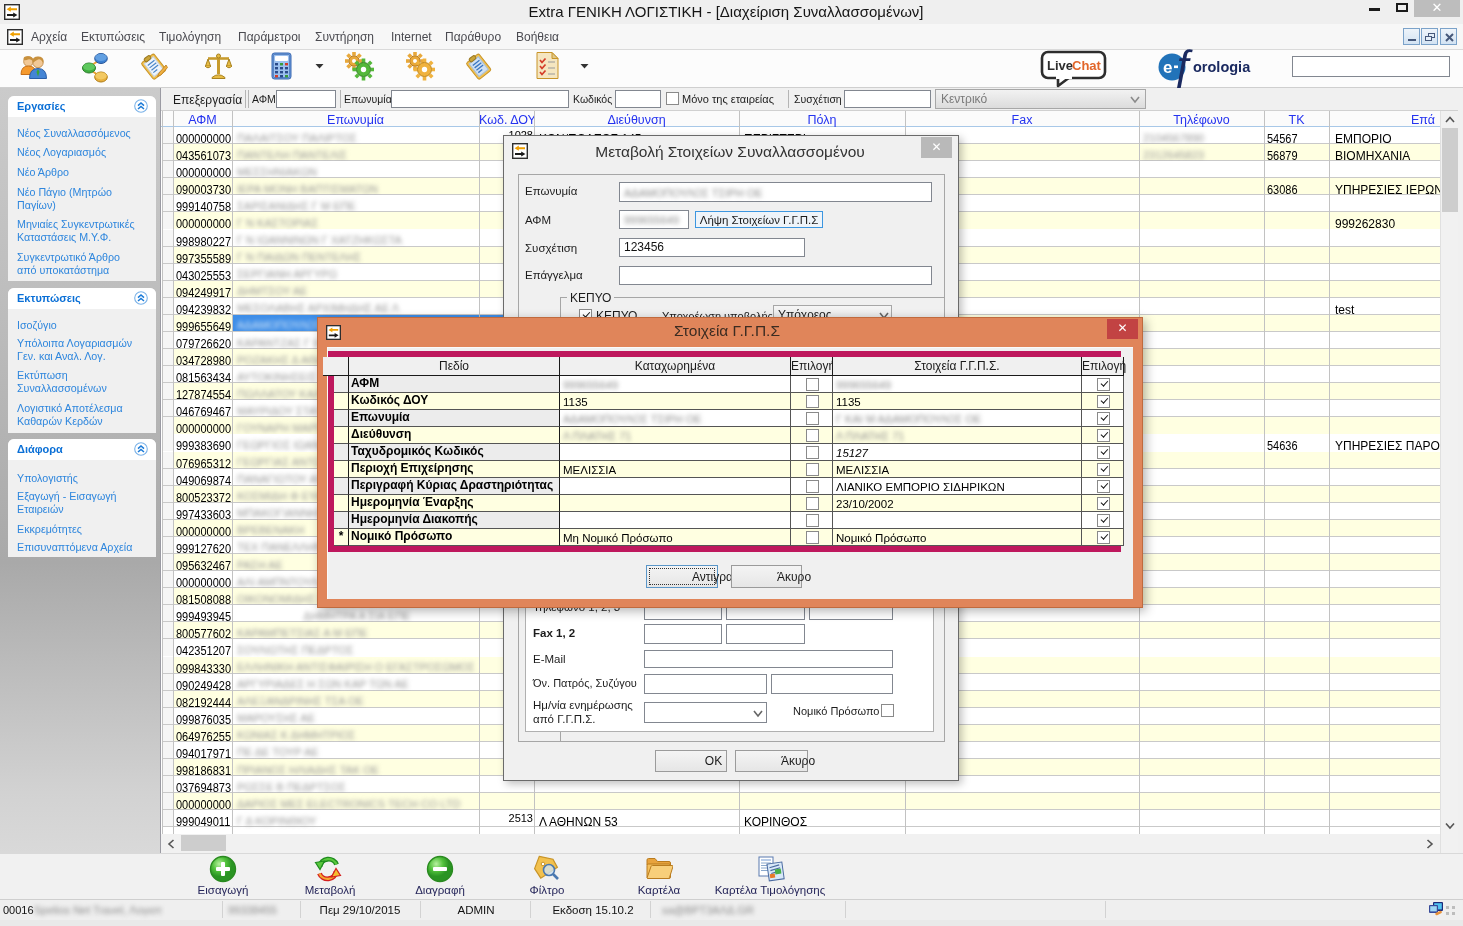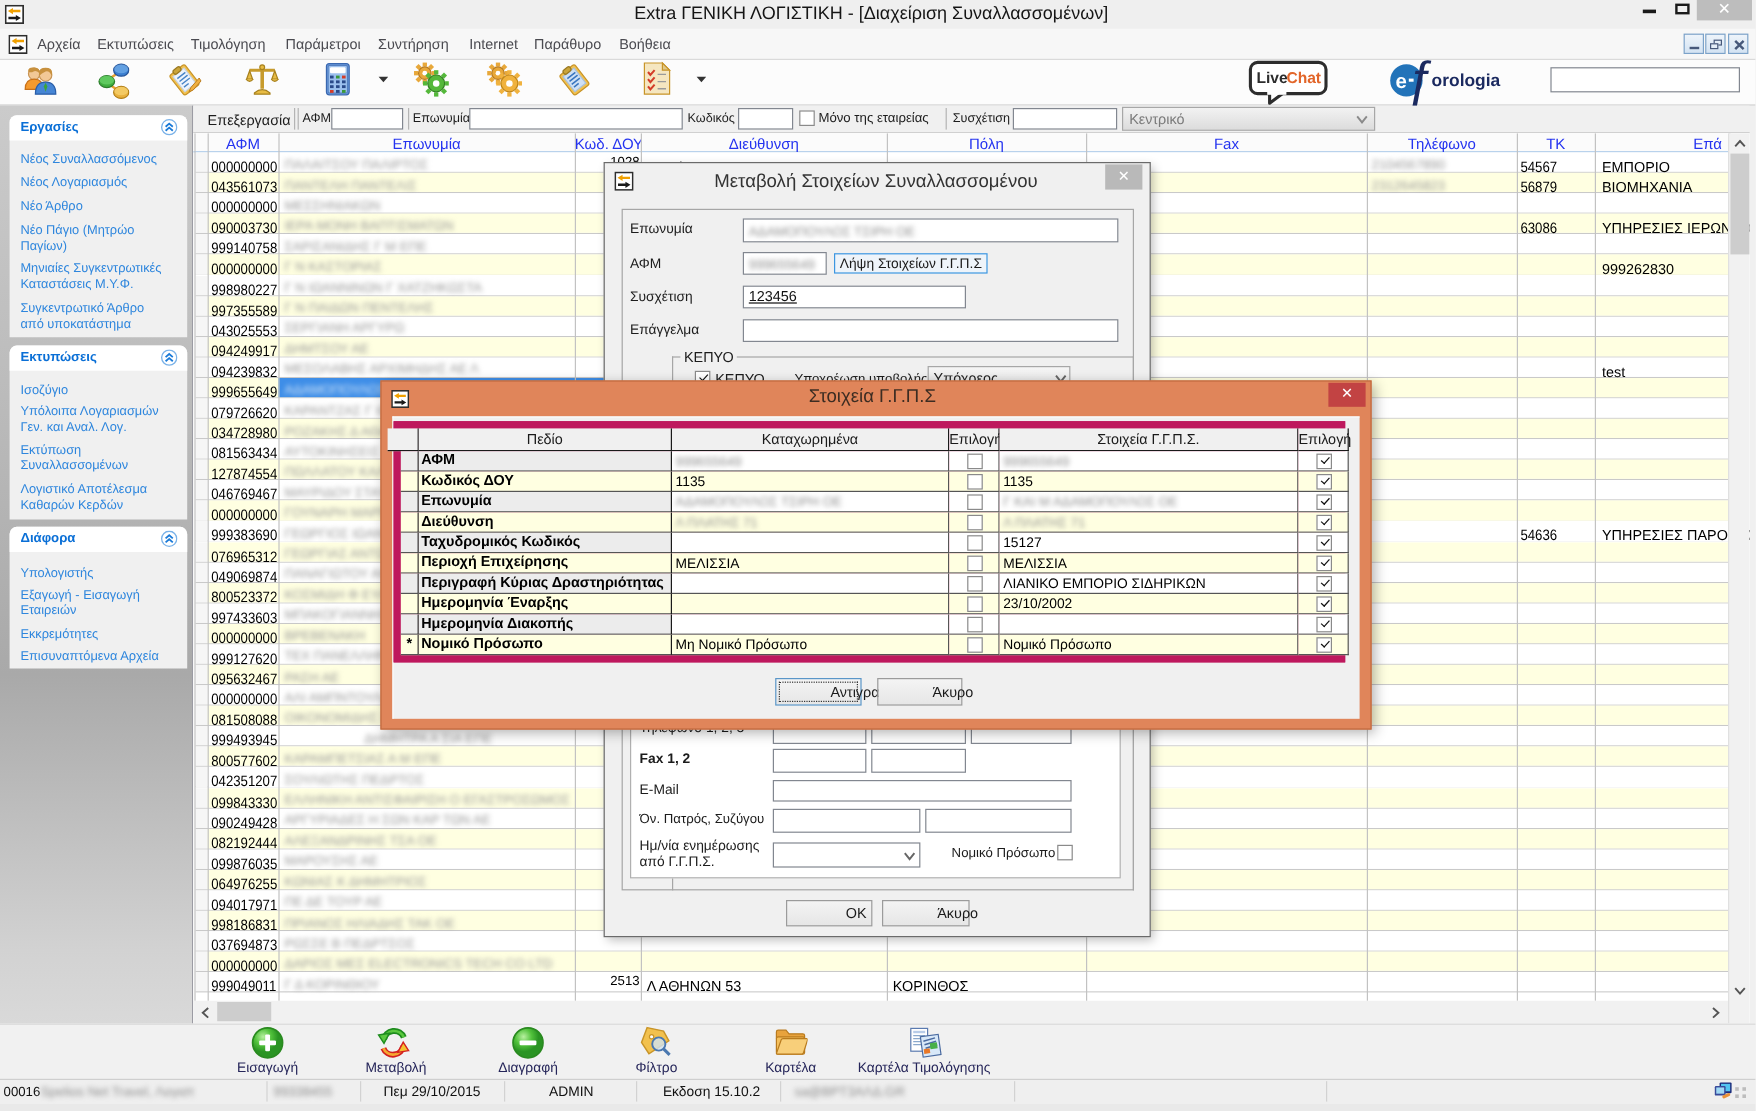--- a/index.html
+++ b/index.html
@@ -646,21 +646,21 @@
 </svg>
       <div class="abs" style="left:226px;top:7px;transform:translateX(-50%);font-size:15.5px;color:#333;white-space:nowrap;">Μεταβολή Στοιχείων Συναλλασσομένου</div>
       <div class="abs" style="left:417px;top:1px;width:31px;height:21px;background:#b9b9b9;color:#fff;font-size:12px;text-align:center;line-height:20px;">✕</div>
       <div class="abs" style="left:14px;top:38px;width:427px;height:568px;border:1px solid #a6a6a6;"></div>
       <div class="abs" style="left:21px;top:49px;font-size:11.5px;color:#1c1c1c;">Επωνυμία</div>
       <div class="inp" style="left:115px;top:46px;width:313px;height:20px;"><span class="blur" style="font-size:11px;position:relative;top:3px;left:4px;">ΑΔΑΜΟΠΟΥΛΟΣ ΤΣΙΡΗ ΟΕ</span></div>
       <div class="abs" style="left:21px;top:78px;font-size:11.5px;color:#1c1c1c;">ΑΦΜ</div>
       <div class="inp" style="left:115px;top:74px;width:70px;height:19px;"><span class="blur" style="font-size:11px;position:relative;top:2px;left:4px;">999655649</span></div>
       <div class="abs" style="left:191px;top:75px;width:128px;height:17px;background:#eef4fa;border:1px solid #3c96e0;font-size:11.5px;color:#1a1a1a;text-align:center;line-height:16px;">Λήψη Στοιχείων Γ.Γ.Π.Σ</div>
       <div class="abs" style="left:21px;top:106px;font-size:11.5px;color:#1c1c1c;">Συσχέτιση</div>
-      <div class="inp" style="left:115px;top:102px;width:186px;height:19px;line-height:17px;text-decoration:underline;"><span style="padding-left:4px;">123456</span></div>
+      <div class="inp" style="left:115px;top:102px;width:186px;height:19px;line-height:17px;"><span style="padding-left:4px;">123456</span></div>
       <div class="abs" style="left:21px;top:133px;font-size:11.5px;color:#1c1c1c;">Επάγγελμα</div>
       <div class="inp" style="left:115px;top:130px;width:313px;height:19px;"></div>
       <div class="abs" style="left:56px;top:161px;width:385px;height:445px;border:1px solid #a6a6a6;border-bottom:none;"></div>
       <div class="abs" style="left:63px;top:155px;background:#f0f0f0;padding:0 3px;font-size:12px;color:#1c1c1c;">ΚΕΠΥΟ</div>
       <div class="cb chk" style="left:75px;top:173px;"></div>
       <div class="abs" style="left:92px;top:173px;font-size:12px;color:#1c1c1c;">ΚΕΠΥΟ</div>
       <div class="abs" style="left:158px;top:174px;font-size:11px;color:#1c1c1c;">Υποχρέωση υποβολής</div>
       <div class="abs" style="left:269px;top:169px;width:119px;height:19px;background:linear-gradient(#f6f6f6,#e2e2e2);border:1px solid #a7a7a7;">
 <div class="abs" style="left:4px;top:2px;font-size:12px;color:#222;">Υπόχρεος</div>
 <svg class="abs" style="left:105px;top:6px;" width="10" height="8">
@@ -738,21 +738,21 @@
         <div class="abs" style="left:457px;top:70px;width:42px;height:17px;background:#ffffe1;border-right:1px solid #555;border-bottom:1px solid #555;"></div>
         <div class="cb" style="left:472px;top:72px;"></div>
         <div class="abs" style="left:499px;top:70px;width:249px;height:17px;background:#ffffe1;border-right:1px solid #555;border-bottom:1px solid #555;padding-left:3px;white-space:nowrap;overflow:hidden;line-height:15px;"><span class="blur" style="font-size:11px;">Λ ΠΛΑΤΗΣ 71</span></div>
         <div class="abs" style="left:748px;top:70px;width:42px;height:17px;background:#ffffe1;border-right:1px solid #555;border-bottom:1px solid #555;"></div>
         <div class="cb chk" style="left:763px;top:72px;"></div>
         <div class="abs" style="left:0;top:87px;width:15px;height:17px;background:#ececec;border-right:1px solid #1a1a1a;border-bottom:1px solid #555;font-size:12px;font-weight:bold;text-align:center;line-height:15px;"></div>
         <div class="abs" style="left:15px;top:87px;width:211px;height:17px;background:#ececec;border-right:1px solid #1a1a1a;border-bottom:1px solid #555;font-size:12px;font-weight:bold;color:#000;padding-left:2px;white-space:nowrap;overflow:hidden;line-height:15px;">Ταχυδρομικός Κωδικός</div>
         <div class="abs" style="left:226px;top:87px;width:231px;height:17px;background:#ffffff;border-right:1px solid #555;border-bottom:1px solid #555;padding-left:3px;white-space:nowrap;overflow:hidden;line-height:15px;"><span style="font-size:11.5px;color:#000;"></span></div>
         <div class="abs" style="left:457px;top:87px;width:42px;height:17px;background:#ffffff;border-right:1px solid #555;border-bottom:1px solid #555;"></div>
         <div class="cb" style="left:472px;top:89px;"></div>
-        <div class="abs" style="left:499px;top:87px;width:249px;height:17px;background:#ffffff;border-right:1px solid #555;border-bottom:1px solid #555;padding-left:3px;white-space:nowrap;overflow:hidden;line-height:15px;"><span style="font-size:11.5px;color:#000;">15127</span></div>
+        <div class="abs" style="left:499px;top:87px;width:249px;height:17px;background:#ffffff;border-right:1px solid #555;border-bottom:1px solid #555;padding-left:3px;white-space:nowrap;overflow:hidden;line-height:15px;font-style:italic;"><span style="font-size:11.5px;color:#000;">15127</span></div>
         <div class="abs" style="left:748px;top:87px;width:42px;height:17px;background:#ffffff;border-right:1px solid #555;border-bottom:1px solid #555;"></div>
         <div class="cb chk" style="left:763px;top:89px;"></div>
         <div class="abs" style="left:0;top:104px;width:15px;height:17px;background:#ffffe1;border-right:1px solid #1a1a1a;border-bottom:1px solid #555;font-size:12px;font-weight:bold;text-align:center;line-height:15px;"></div>
         <div class="abs" style="left:15px;top:104px;width:211px;height:17px;background:#ffffe1;border-right:1px solid #1a1a1a;border-bottom:1px solid #555;font-size:12px;font-weight:bold;color:#000;padding-left:2px;white-space:nowrap;overflow:hidden;line-height:15px;">Περιοχή Επιχείρησης</div>
         <div class="abs" style="left:226px;top:104px;width:231px;height:17px;background:#ffffe1;border-right:1px solid #555;border-bottom:1px solid #555;padding-left:3px;white-space:nowrap;overflow:hidden;line-height:15px;"><span style="font-size:11.5px;color:#000;">ΜΕΛΙΣΣΙΑ</span></div>
         <div class="abs" style="left:457px;top:104px;width:42px;height:17px;background:#ffffe1;border-right:1px solid #555;border-bottom:1px solid #555;"></div>
         <div class="cb" style="left:472px;top:106px;"></div>
         <div class="abs" style="left:499px;top:104px;width:249px;height:17px;background:#ffffe1;border-right:1px solid #555;border-bottom:1px solid #555;padding-left:3px;white-space:nowrap;overflow:hidden;line-height:15px;"><span style="font-size:11.5px;color:#000;">ΜΕΛΙΣΣΙΑ</span></div>
         <div class="abs" style="left:748px;top:104px;width:42px;height:17px;background:#ffffe1;border-right:1px solid #555;border-bottom:1px solid #555;"></div>
         <div class="cb chk" style="left:763px;top:106px;"></div>

